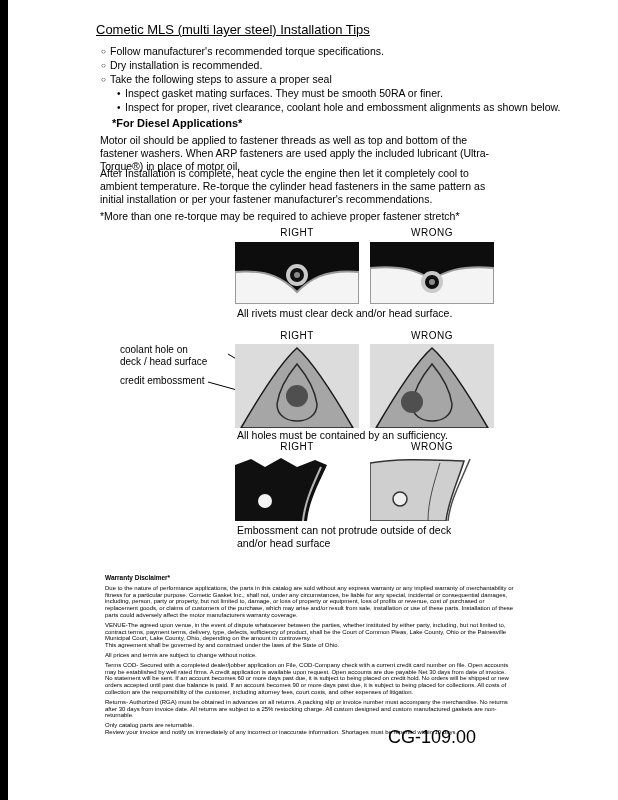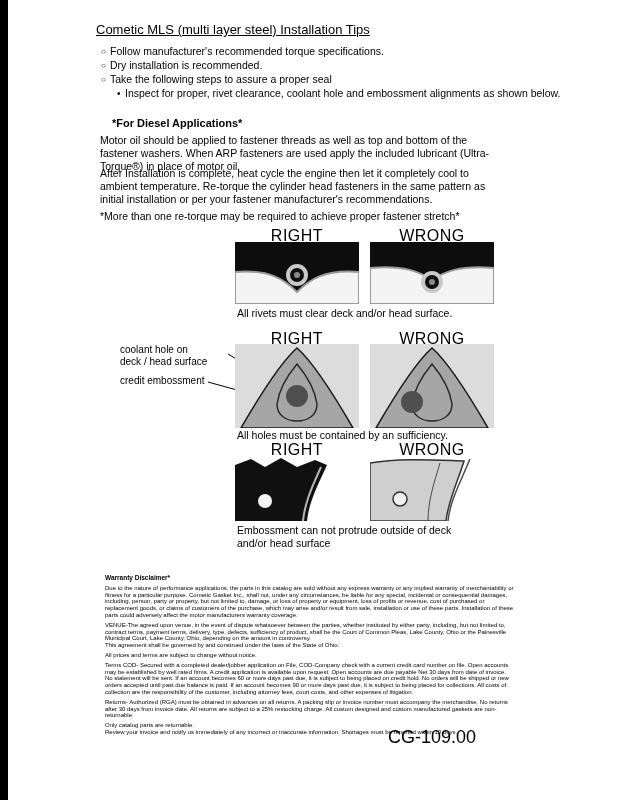--- a/index.html
+++ b/index.html
@@ -12,21 +12,21 @@
   .tips{position:absolute;left:101px;top:45px;font-size:10.5px;line-height:12px;}
   .tip{margin-bottom:1px;white-space:nowrap;}
   .tip .cb{display:inline-block;width:9px;font-size:8px;vertical-align:1px;}
   .tip.sub{margin-left:16px;}
   .tip .db{display:inline-block;width:8px;font-size:10px;}
   .h-diesel{position:absolute;left:112px;top:117px;font-size:11px;font-weight:bold;}
   .para{position:absolute;left:100px;width:402px;font-size:10.5px;line-height:13px;}
   .p1{top:134px;}
   .p2{top:167px;}
   .note{top:210px;}
-  .diag-label{position:absolute;width:124px;text-align:center;font-size:16px;letter-spacing:.5px;}
+  .diag-label{position:absolute;width:124px;text-align:center;font-size:10px;letter-spacing:.5px;}
   .diag{position:absolute;width:124px;}
   .cap{position:absolute;font-size:10.5px;line-height:13px;}
   .ann-label{position:absolute;font-size:10px;line-height:12px;text-align:left;white-space:pre-line;}
   .ann-lines{position:absolute;left:115px;top:342px;}
   .legal{position:absolute;left:105px;top:575px;width:410px;font-size:6px;line-height:6.8px;}
   .legal .lh{font-weight:bold;font-size:6.5px;margin-bottom:3px;}
   .legal p{margin:0 0 3px 0;white-space:pre-line;}
   .code{position:absolute;left:388px;top:727px;font-size:18px;}
   svg{display:block;}
 </style>
@@ -35,20 +35,21 @@
 
 <div class="page">
   <div class="leftbar"></div>
 
   <div class="title">Cometic MLS (multi layer steel) Installation Tips</div>
 
   <div class="tips">
     <div class="tip"><span class="cb">○</span><span>Follow manufacturer's recommended torque specifications.</span></div>
     <div class="tip"><span class="cb">○</span><span>Dry installation is recommended.</span></div>
     <div class="tip"><span class="cb">○</span><span>Take the following steps to assure a proper seal</span></div>
+    <div class="tip sub"><span class="db">•</span><span>Inspect gasket mating surfaces.  They must be smooth 50RA or finer.</span></div>
     <div class="tip sub"><span class="db">•</span><span>Inspect for proper, rivet clearance, coolant hole and embossment alignments as shown below.</span></div>
   </div>
 
   <div class="h-diesel">*For Diesel Applications*</div>
   <div class="para p1">Motor oil should be applied to fastener threads as well as top and bottom of the fastener washers. When ARP fasteners are used apply the included lubricant (Ultra-Torque®) in place of motor oil.</div>
   <div class="para p2">After Installation is complete, heat cycle the engine then let it completely cool to ambient temperature. Re-torque the cylinder head fasteners in the same pattern as initial installation or per your fastener manufacturer's recommendations.</div>
   <div class="para note">*More than one re-torque may be required to achieve proper fastener stretch*</div>
 
   <div class="diag-label" style="left:235px;top:227px;">RIGHT</div>
   <div class="diag-label" style="left:370px;top:227px;">WRONG</div>

